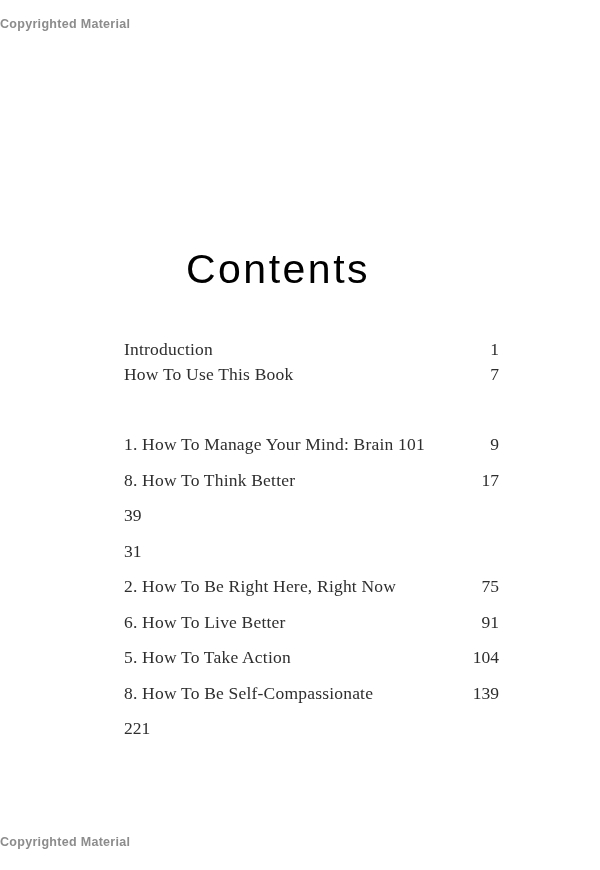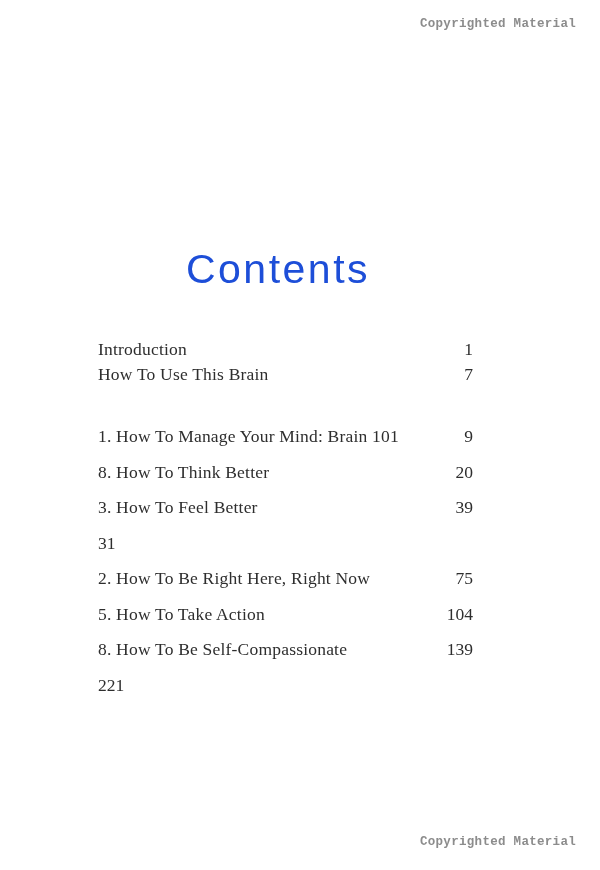--- a/index.html
+++ b/index.html
@@ -11,61 +11,61 @@
     height: 870px;
     background: #ffffff;
     position: relative;
     font-family: "Liberation Serif", serif;
     overflow: hidden;
   }
   .notice {
     position: absolute;
     left: 0;
     width: 576px;
-    text-align: right;
-    font-family: Liberation Mono, monospace;
+    text-align: left;
+    font-family: Liberation Sans, sans-serif;
     font-weight: bold;
     font-size: 12.5px;
     letter-spacing: 0.3px;
     color: #8c8c8c;
   }
   .notice.top { top: 17px; }
   .notice.bottom { top: 835px; }
 
   .book-title {
     position: absolute;
     top: 246px;
     left: 0;
     width: 556px;
     text-align: center;
     font-family: "Liberation Sans", sans-serif;
     font-weight: 300;
     font-size: 41px;
     letter-spacing: 2.5px;
-    color: #1d4ed8;
+    color: #000000;
   }
 
   .toc {
     position: absolute;
-    left: 98px;
+    left: 124px;
     top: 337px;
     width: 375px;
     color: #2e2e2e;
     font-size: 17.5px;
   }
   .toc-row {
     display: flex;
     justify-content: space-between;
     align-items: baseline;
   }
   .front-matter .toc-row {
     line-height: 25px;
   }
   .chapters {
-    margin-top: 32px;
+    margin-top: 40px;
   }
   .chapters .toc-row {
     line-height: 17px;
     padding: 9px 0 9.5px 0;
   }
   .toc-label {
     text-align: left;
     letter-spacing: 0.2px;
   }
   .toc-page {
@@ -79,44 +79,47 @@
 
 <h1 class="book-title" style="margin:0;">Contents</h1>
 
 <div class="toc">
   <div class="front-matter">
     <div class="toc-row">
       <span class="toc-label">Introduction</span>
       <span class="toc-page">1</span>
     </div>
     <div class="toc-row">
-      <span class="toc-label">How To Use This Brain</span>
+      <span class="toc-label">How To Use This Book</span>
       <span class="toc-page">7</span>
     </div>
   </div>
 
   <div class="chapters">
     <div class="toc-row">
       <span class="toc-label">1. How To Manage Your Mind: Brain 101</span>
       <span class="toc-page">9</span>
     </div>
     <div class="toc-row">
       <span class="toc-label">8. How To Think Better</span>
-      <span class="toc-page">20</span>
+      <span class="toc-page">17</span>
     </div>
     <div class="toc-row">
-      <span class="toc-label">3. How To Feel Better</span>
       <span class="toc-page">39</span>
     </div>
     <div class="toc-row">
       <span class="toc-page">31</span>
     </div>
     <div class="toc-row">
       <span class="toc-label">2. How To Be Right Here, Right Now</span>
       <span class="toc-page">75</span>
+    </div>
+    <div class="toc-row">
+      <span class="toc-label">6. How To Live Better</span>
+      <span class="toc-page">91</span>
     </div>
     <div class="toc-row">
       <span class="toc-label">5. How To Take Action</span>
       <span class="toc-page">104</span>
     </div>
     <div class="toc-row">
       <span class="toc-label">8. How To Be Self-Compassionate</span>
       <span class="toc-page">139</span>
     </div>
     <div class="toc-row">

